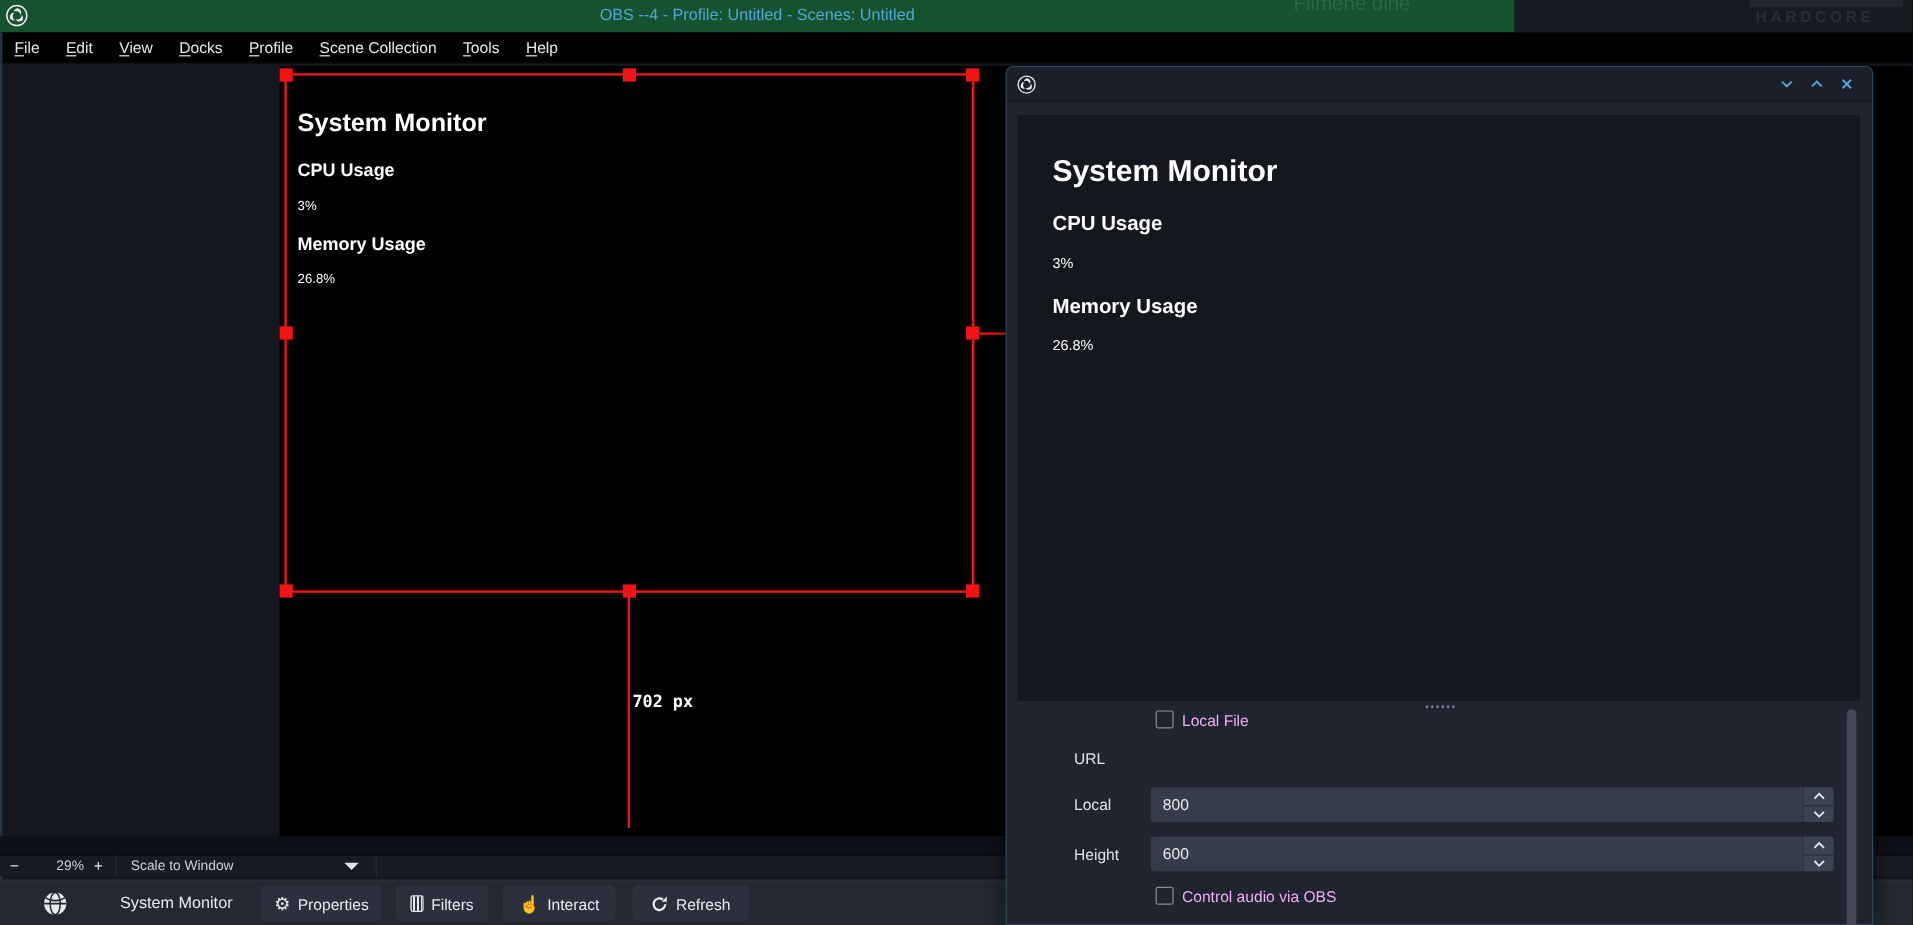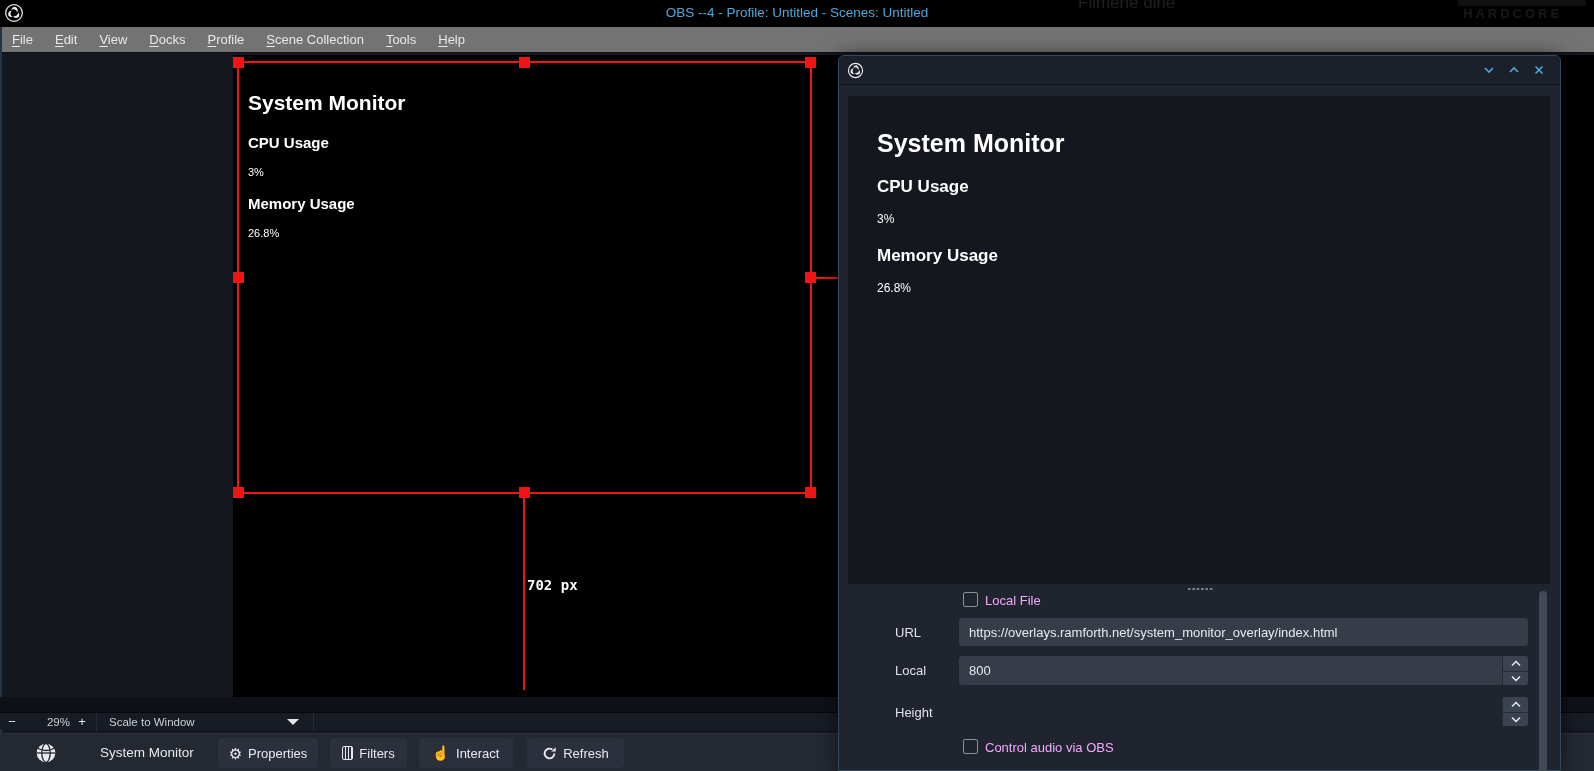--- a/index.html
+++ b/index.html
@@ -1,28 +1,28 @@
 <!DOCTYPE html>
 <html><head>
 <meta charset="utf-8">
 <style>
   * { margin:0; padding:0; box-sizing:border-box; }
   html,body { background:#000; }
   body { font-family:"Liberation Sans", sans-serif; }
   #stage { position:relative; width:1594px; height:771px; overflow:hidden; background:#171a21; }
 
   
-  .titlebar { position:absolute; left:0; top:0; width:1594px; height:27px; background:#000000; }
+  .titlebar { position:absolute; left:0; top:0; width:1262px; height:27px; background:#14532d; }
   .titlebar-title { position:absolute; left:0; right:0; top:5px; text-align:center; font-size:13.5px; color:#4fa8dc; }
   .obs-logo { position:absolute; left:4px; top:3px; width:20px; height:20px; }
   .artifact-filmene { position:absolute; left:1078px; top:-7px; font-size:17px; color:rgba(185,195,210,0.16); }
   .artifact-hardcore { position:absolute; left:1463px; top:6px; font-size:13px; font-weight:bold; letter-spacing:3px; color:rgba(190,200,215,0.12); }
   .artifact-blocks { position:absolute; left:1458px; top:-3px; width:128px; height:9px; background:rgba(190,200,215,0.08); border-radius:1px; }
 
-  .menubar { position:absolute; left:0; top:27px; width:1594px; height:26px; background:#737373; border-bottom:1px solid #0b0e13; display:flex; align-items:center; padding-left:1px; }
+  .menubar { position:absolute; left:0; top:27px; width:1594px; height:26px; background:#000000; border-bottom:1px solid #0b0e13; display:flex; align-items:center; padding-left:1px; }
   .menu-item { padding:0 11px; font-size:13px; color:#e6e8ec; height:26px; line-height:26px; cursor:default; }
   .mn { text-decoration:underline; text-underline-offset:2px; }
 
   
   .main-bg { position:absolute; left:0; top:53px; width:1594px; height:718px; background:#14171e; }
   .win-edge { position:absolute; left:0; top:27px; width:2px; height:744px; background:#253442; }
   .canvas-black { position:absolute; left:233px; top:55px; width:1361px; height:642px; background:#000; }
 
   .overlay-canvas-text { position:absolute; color:#fff; }
   .cv-title { left:248px; top:91px; font-size:21px; font-weight:bold; }
@@ -232,38 +232,38 @@
       <div class="pv-text pv-mem">Memory Usage</div>
       <div class="pv-text pv-memv">26.8%</div>
     </div>
 
     <div class="dlg-dots"></div>
 
     <div class="checkbox cb-localfile"></div>
     <div class="cb-label cbl-localfile">Local File</div>
 
     <div class="form-label lbl-url">URL</div>
-    <input class="text-field fld-url" type="text" value="https://overlays.ramforth.net/system_monitor_overlay/index.html" style="">
 
     <div class="form-label lbl-width">Local</div>
     <input class="text-field fld-width" type="text" value="800" style="">
     <div class="spin spin-width">
       <div class="spin-btn">
         <svg width="10" height="7" viewBox="0 0 10 7">
             <polyline points="1,5.5 5,1.5 9,5.5" fill="none" stroke="#e8eaee" stroke-width="1.5"></polyline>
           </svg>
       </div>
       <div class="spin-btn">
         <svg width="10" height="7" viewBox="0 0 10 7">
             <polyline points="1,1.5 5,5.5 9,1.5" fill="none" stroke="#e8eaee" stroke-width="1.5"></polyline>
           </svg>
       </div>
     </div>
 
     <div class="form-label lbl-height">Height</div>
+    <input class="text-field fld-height" type="text" value="600" style="">
     <div class="spin spin-height">
       <div class="spin-btn">
         <svg width="10" height="7" viewBox="0 0 10 7">
             <polyline points="1,5.5 5,1.5 9,5.5" fill="none" stroke="#e8eaee" stroke-width="1.5"></polyline>
           </svg>
       </div>
       <div class="spin-btn">
         <svg width="10" height="7" viewBox="0 0 10 7">
             <polyline points="1,1.5 5,5.5 9,1.5" fill="none" stroke="#e8eaee" stroke-width="1.5"></polyline>
           </svg>

